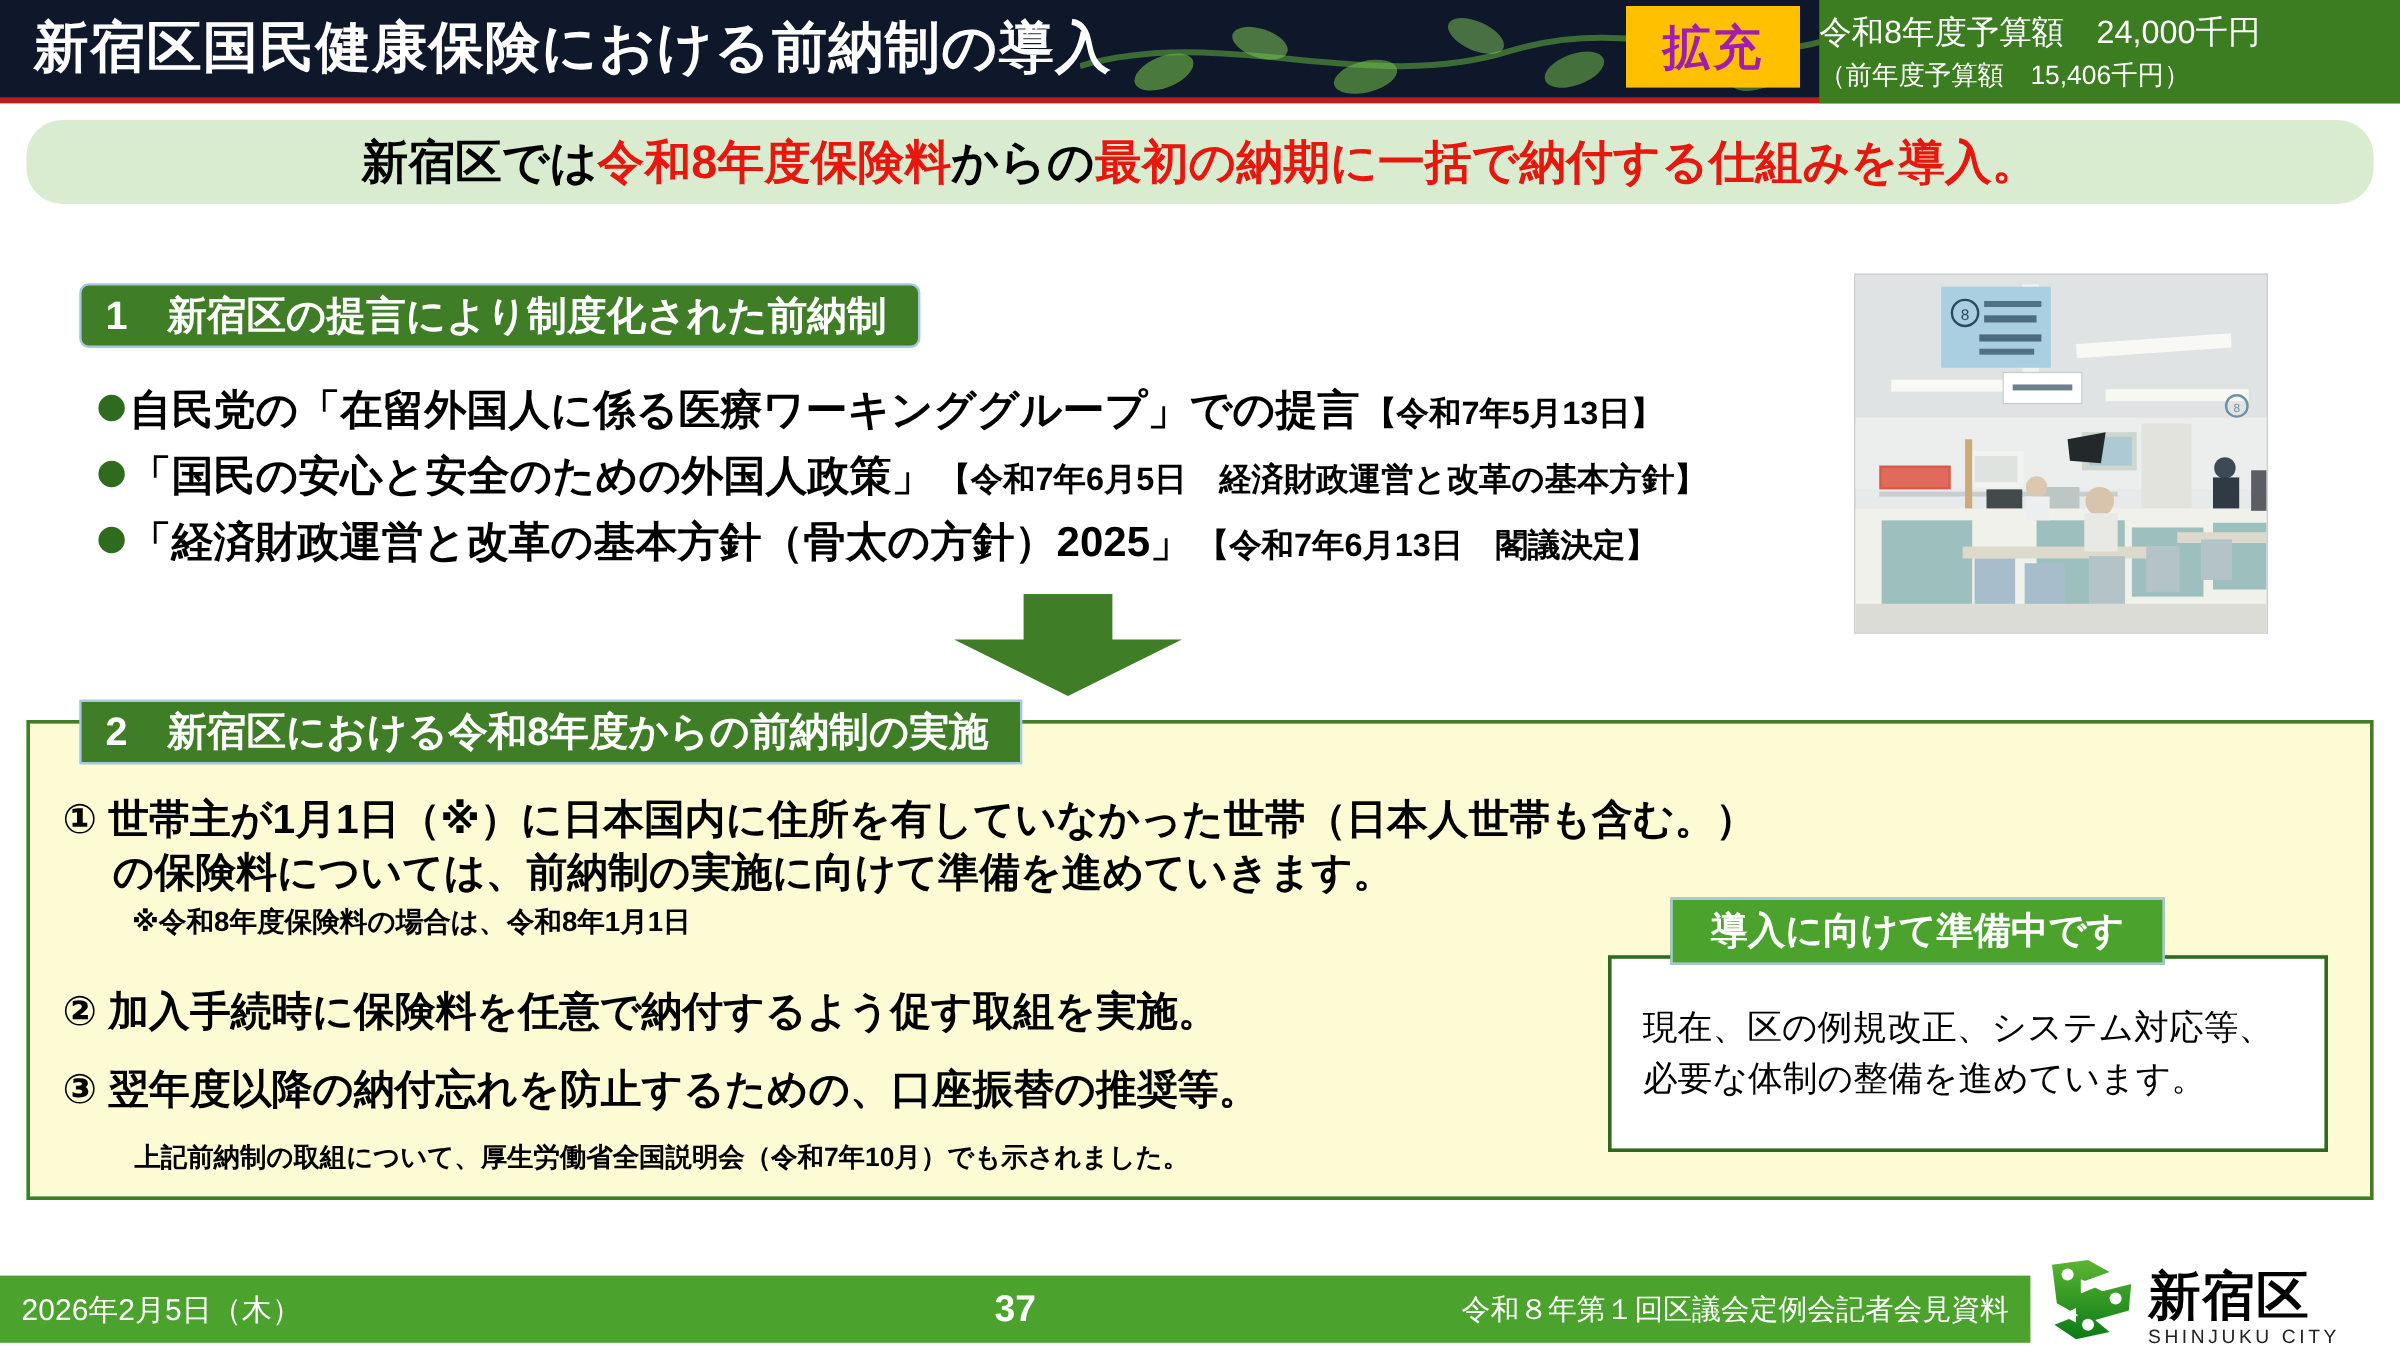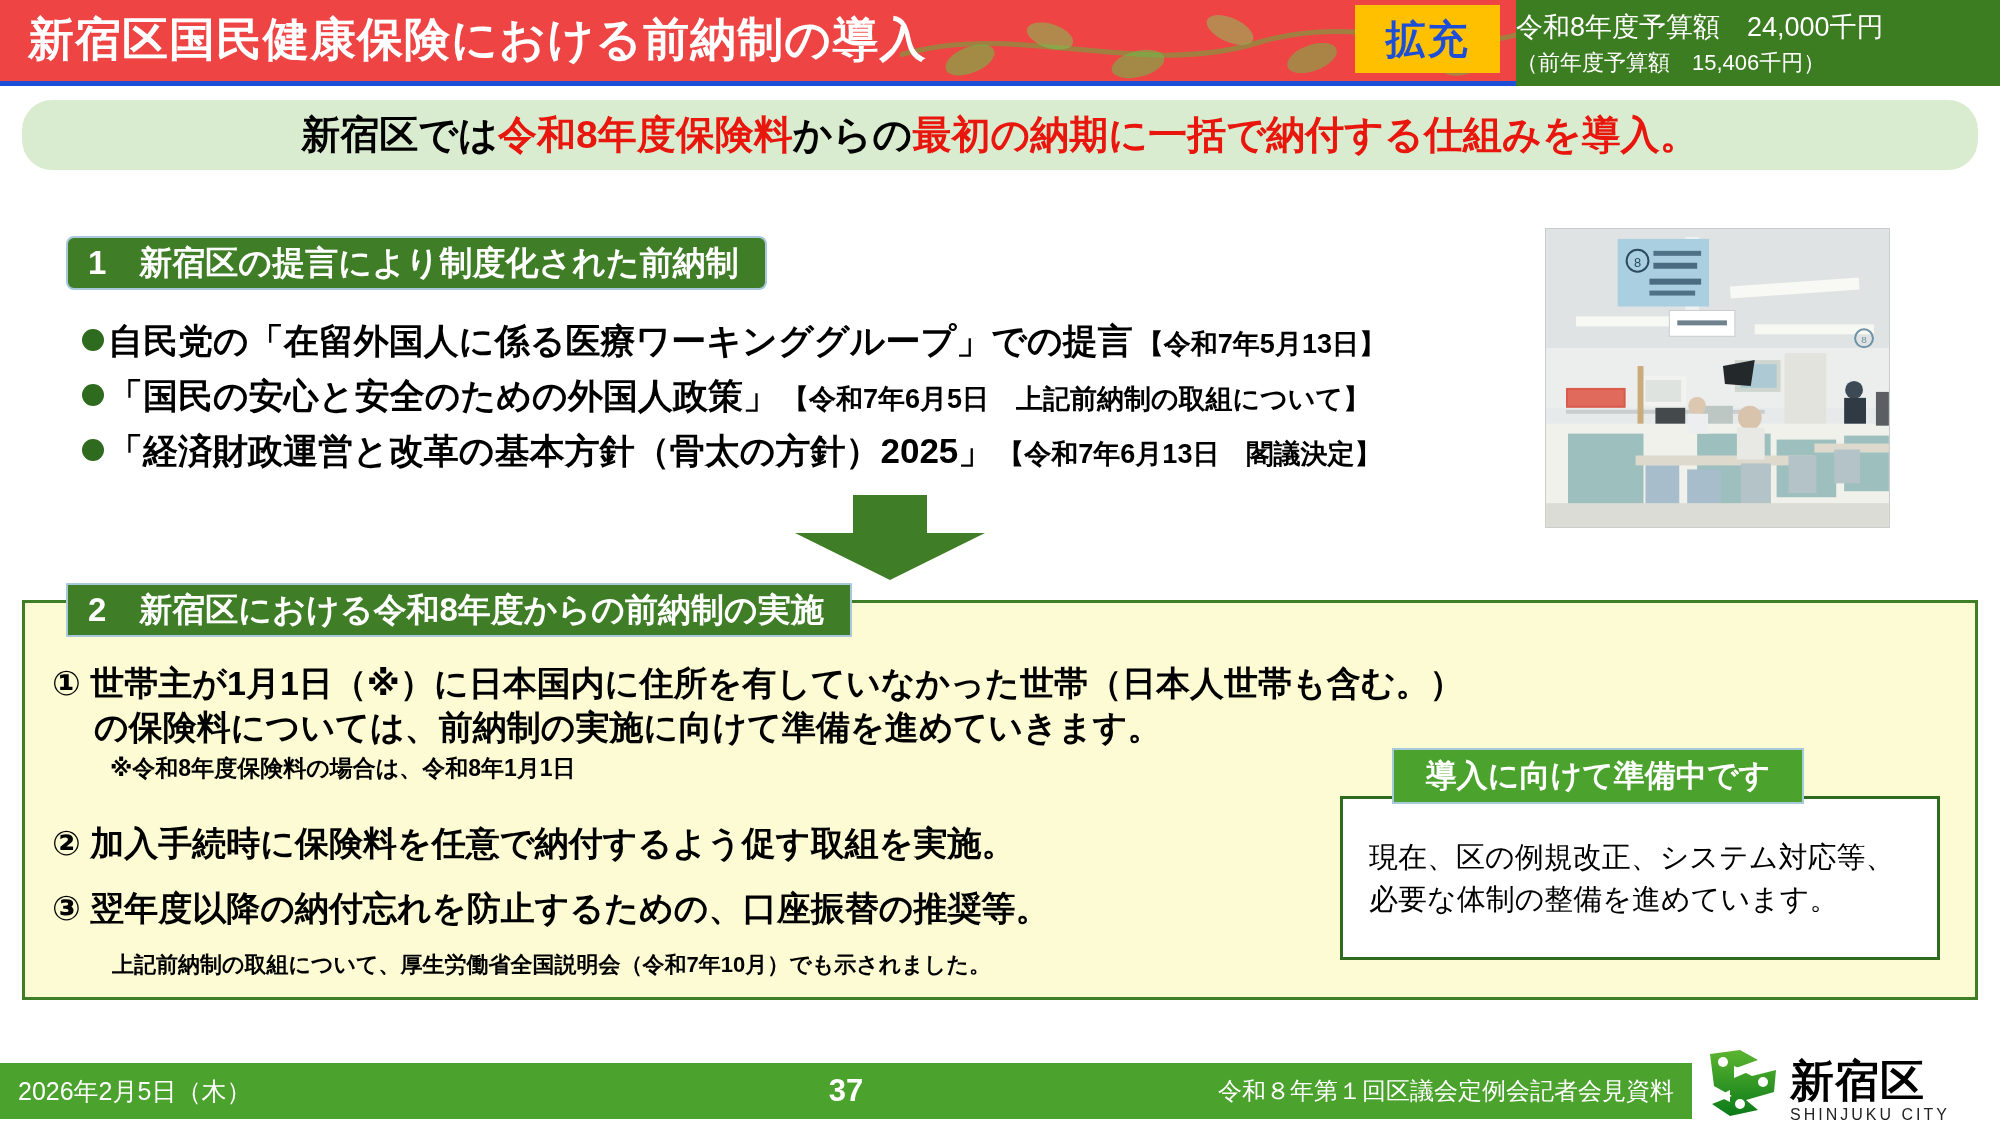--- a/index.html
+++ b/index.html
@@ -12,43 +12,43 @@
   #slide {
     position: relative;
     width: 2000px; height: 1125px;
     background: #ffffff;
   }
 
   
   #header {
     position: absolute; left: 0; top: 0;
     width: 2000px; height: 86px;
-    background: #ef4444;
-    border-bottom: 5px solid #1d4ed8;
+    background: #0f172a;
+    border-bottom: 5px solid #b91c1c;
     display: flex; align-items: stretch;
   }
   #header-leaf-deco {
     position: absolute; left: 900px; top: 0;
     width: 620px; height: 86px;
     overflow: hidden; pointer-events: none;
   }
   #header-title {
     position: absolute; left: 28px; top: 50%;
     transform: translateY(-52%);
     color: #ffffff;
     font-size: 46px; font-weight: bold;
     letter-spacing: 1px;
     white-space: nowrap;
     z-index: 3;
   }
   #expansion-badge {
     position: absolute; left: 1355px; top: 5px;
     width: 145px; height: 68px;
     background: #ffc000;
-    color: #1d4ed8;
+    color: #a21caf;
     font-size: 40px; font-weight: bold;
     display: flex; align-items: center; justify-content: center;
     letter-spacing: 2px;
     z-index: 4;
   }
   #budget-box {
     position: absolute; left: 1516px; top: 0;
     width: 484px; height: 86px;
     background: #3c7d22;
     color: #ffffff;
@@ -251,21 +251,21 @@
   <div id="sec1-header">1　新宿区の提言により制度化された前納制</div>
 
   <div class="bullet-line" id="bullet-1">
     <span class="bullet-dot"></span>
     <span class="bullet-main">自民党の「在留外国人に係る医療ワーキンググループ」での提言</span>
     <span class="bullet-note">【令和7年5月13日】</span>
   </div>
   <div class="bullet-line" id="bullet-2">
     <span class="bullet-dot"></span>
     <span class="bullet-main">「国民の安心と安全のための外国人政策」</span>
-    <span class="bullet-note">【令和7年6月5日　上記前納制の取組について】</span>
+    <span class="bullet-note">【令和7年6月5日　経済財政運営と改革の基本方針】</span>
   </div>
   <div class="bullet-line" id="bullet-3">
     <span class="bullet-dot"></span>
     <span class="bullet-main">「経済財政運営と改革の基本方針（骨太の方針）2025」</span>
     <span class="bullet-note">【令和7年6月13日　閣議決定】</span>
   </div>
 
   <div id="photo">
     <svg viewBox="0 0 345 300" aria-hidden="true">
       <rect x="0" y="0" width="345" height="300" fill="#e7eaea"></rect>

